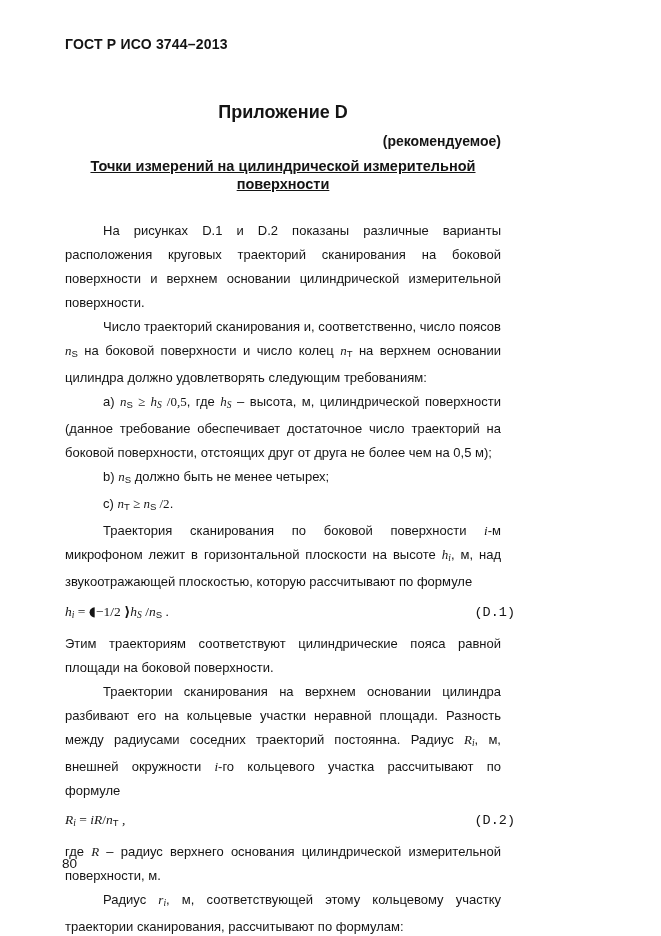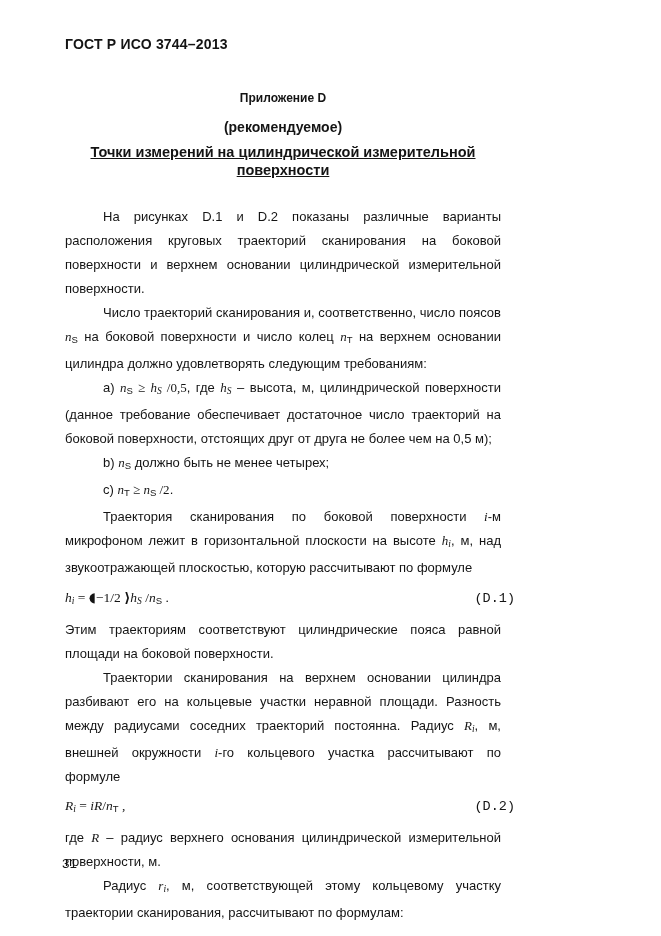--- a/index.html
+++ b/index.html
@@ -10,22 +10,22 @@
     background:#ffffff;
     padding:36px 63px 0 65px;
     font-family:"Liberation Sans",sans-serif;
     color:#141414;
     overflow:hidden;
   }
   .doc-header{
     font-size:14px;font-weight:bold;line-height:16px;letter-spacing:0.2px;
   }
   .h-center{text-align:center;font-weight:bold;}
-  .h-appendix{margin-top:37px;font-size:12px;line-height:18px;}
-  .h-kind{margin-top:11px;font-size:14px;line-height:18px;}
+  .h-appendix{margin-top:51px;font-size:18px;line-height:18px;}
+  .h-kind{margin-top:11px;font-size:14px;line-height:18px;text-align:right;}
   .h-title{margin-top:7px;font-size:14.5px;line-height:18px;text-decoration:underline;}
   .body-col{
     margin-top:26px;
     font-size:13px;
     line-height:24px;
     text-align:justify;
   }
   p.para{margin:0;}
   p.indent{text-indent:38px;}
   .run-n{font-family:"Liberation Sans",sans-serif;}
@@ -71,14 +71,14 @@
         <div class="formula-label">(D.2)</div>
       </div>
       <p class="para"><span class="run-n">где </span><span class="run-v">R</span><span class="run-n"> – радиус верхнего основания цилиндрической измерительной поверхности, м.</span></p>
       <p class="para indent"><span class="run-n">Радиус </span><span class="run-v">r</span><span class="run-vs">i</span><span class="run-n">, м, соответствующей этому кольцевому участку траектории сканирования, рассчитывают по формулам:</span></p>
       <div class="formula-row">
         <div class="formula"><span class="run-v">r</span><span class="run-vs">i</span><span class="run-m"> = </span><span class="run-v">R</span><span class="run-vs">i−1</span><span class="run-m"> + </span><span class="run-g">◖</span><span class="run-v">R</span><span class="run-vs">i</span><span class="run-m"> − </span><span class="run-v">R</span><span class="run-vs">i−1</span><span class="run-m"> </span><span class="run-g">⟩</span><span class="run-m">2 , 2 ≤ </span><span class="run-v">i</span><span class="run-m"> ≤ </span><span class="run-v">n</span><span class="run-s">T</span><span class="run-m"> ,</span></div>
         <div class="formula-label">(D.3)</div>
       </div>
     </div>
 
-  <div class="page-number">31</div>
+  <div class="page-number">80</div>
 </div>
 
 </body></html>

